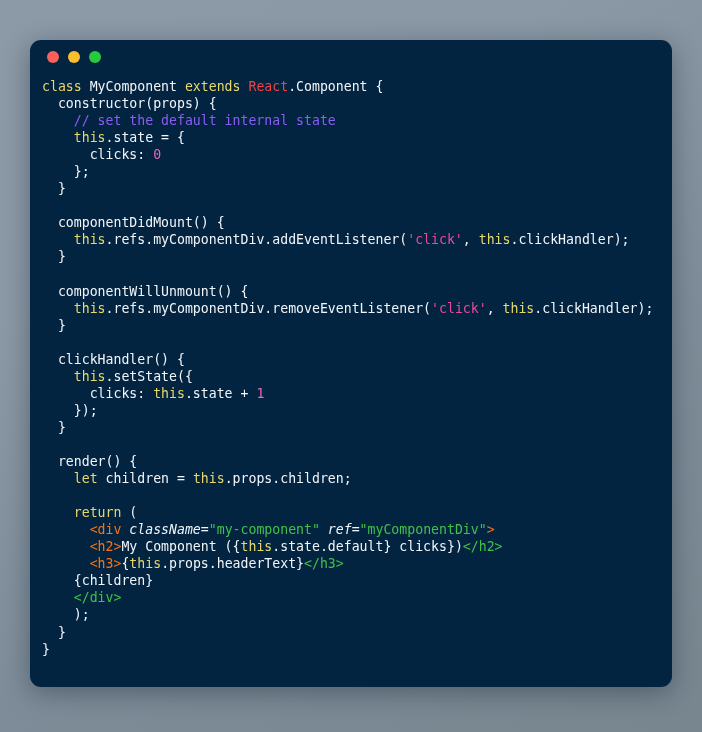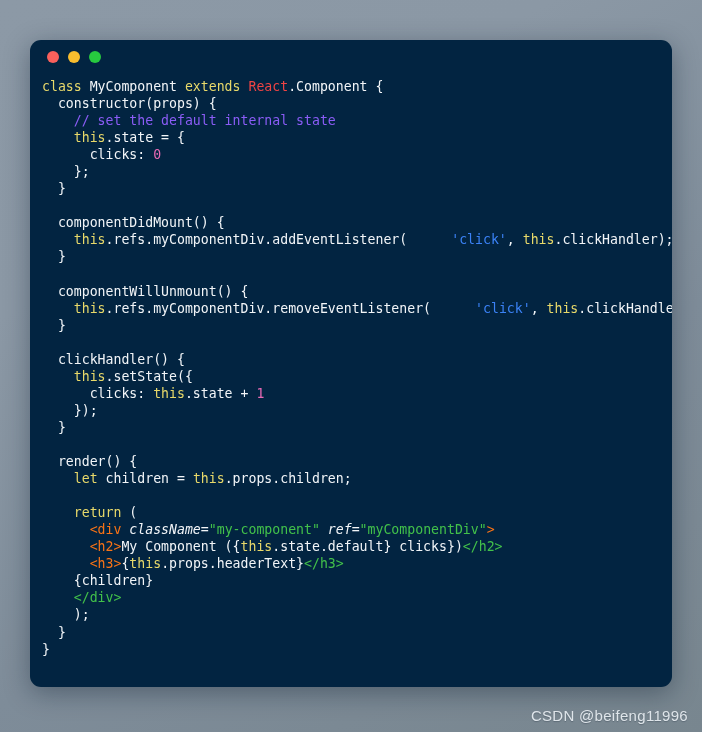--- a/index.html
+++ b/index.html
@@ -61,21 +61,21 @@
     letter-spacing: 0px;
   }
 
   
   .kw   { color: #e8d96a; }  
   .plain{ color: #f2f5f8; }
   .cls  { color: #ef4444; }  
   .this { color: #e8d96a; }  
   .cmt  { color: #8b5cf6; }  
   .num  { color: #e86ab5; }  
-  .str  { color: #3b82f6; margin-left: 44px; }  
+  .str  { color: #ec4899; }  
   .tago { color: #f97316; }  
   .tagc { color: #42c14a; }  
   .attr { color: #f2f5f8; font-style: italic; }
   .attrv{ color: #42c14a; }
 
   
   #watermark {
     position: absolute;
     right: 14px;
     bottom: 8px;
@@ -131,15 +131,14 @@
 <span class="plain">      </span><span class="tago">&lt;h3&gt;</span><span class="plain">{</span><span class="this">this</span><span class="plain">.props.headerText}</span><span class="tagc">&lt;/h3&gt;</span>
 <span class="plain">    {children}</span>
 <span class="plain">    </span><span class="tagc">&lt;/div&gt;</span>
 <span class="plain">    );</span>
 <span class="plain">  }</span>
 <span class="plain">}</span></pre>
     </div>
 
   </div>
 
-  <div id="watermark">CSDN @beifeng11996</div>
 
 </div>
 
 </body></html>

